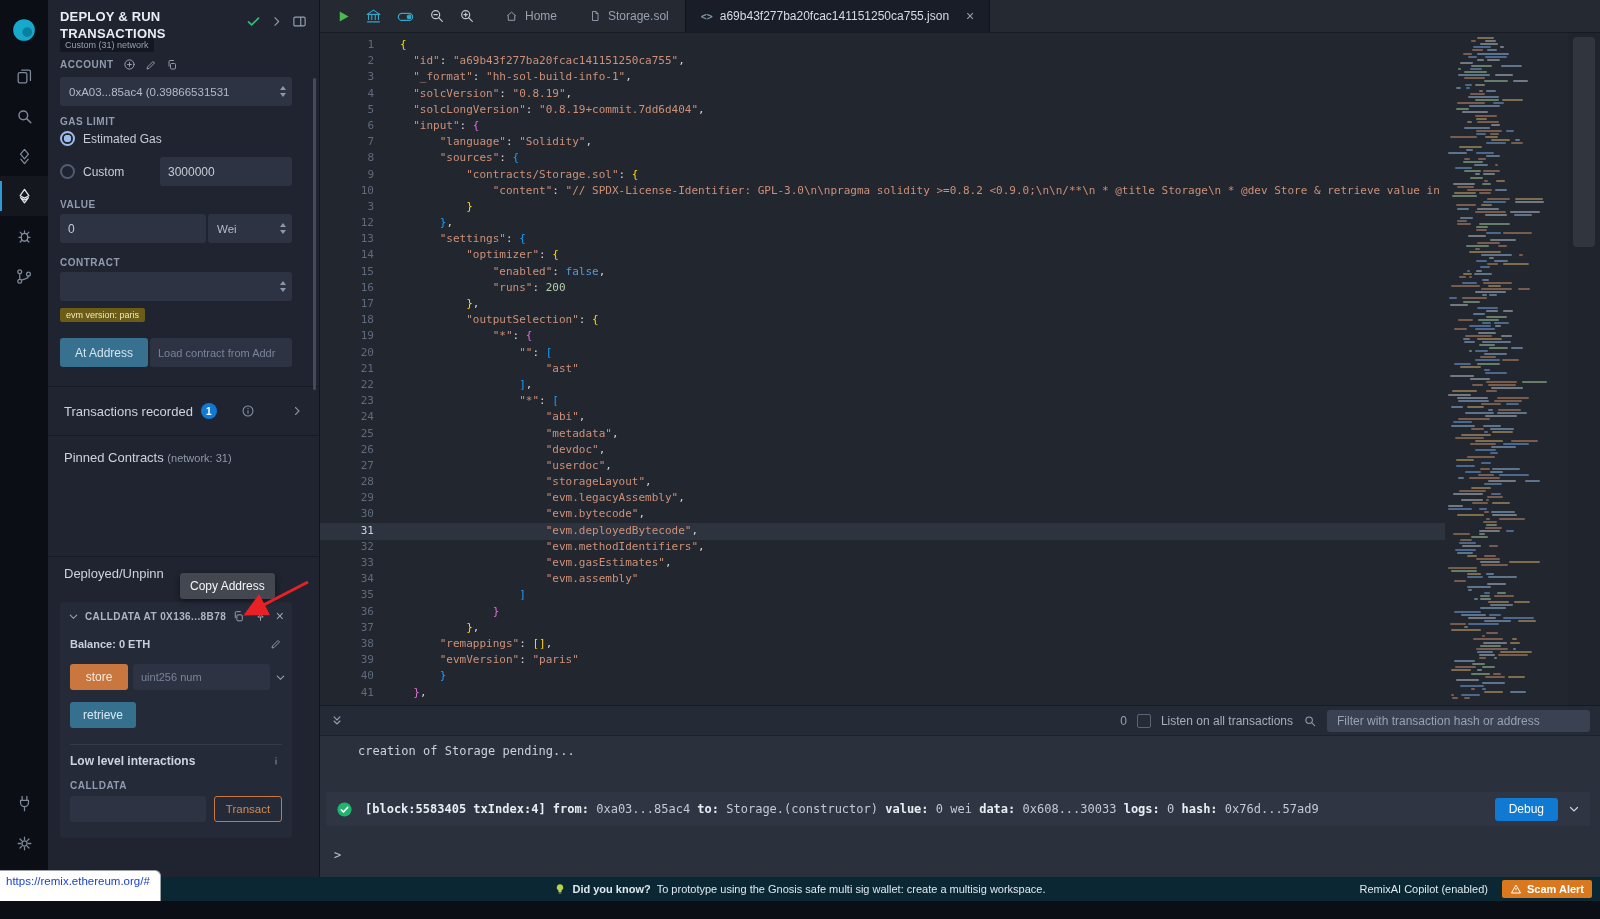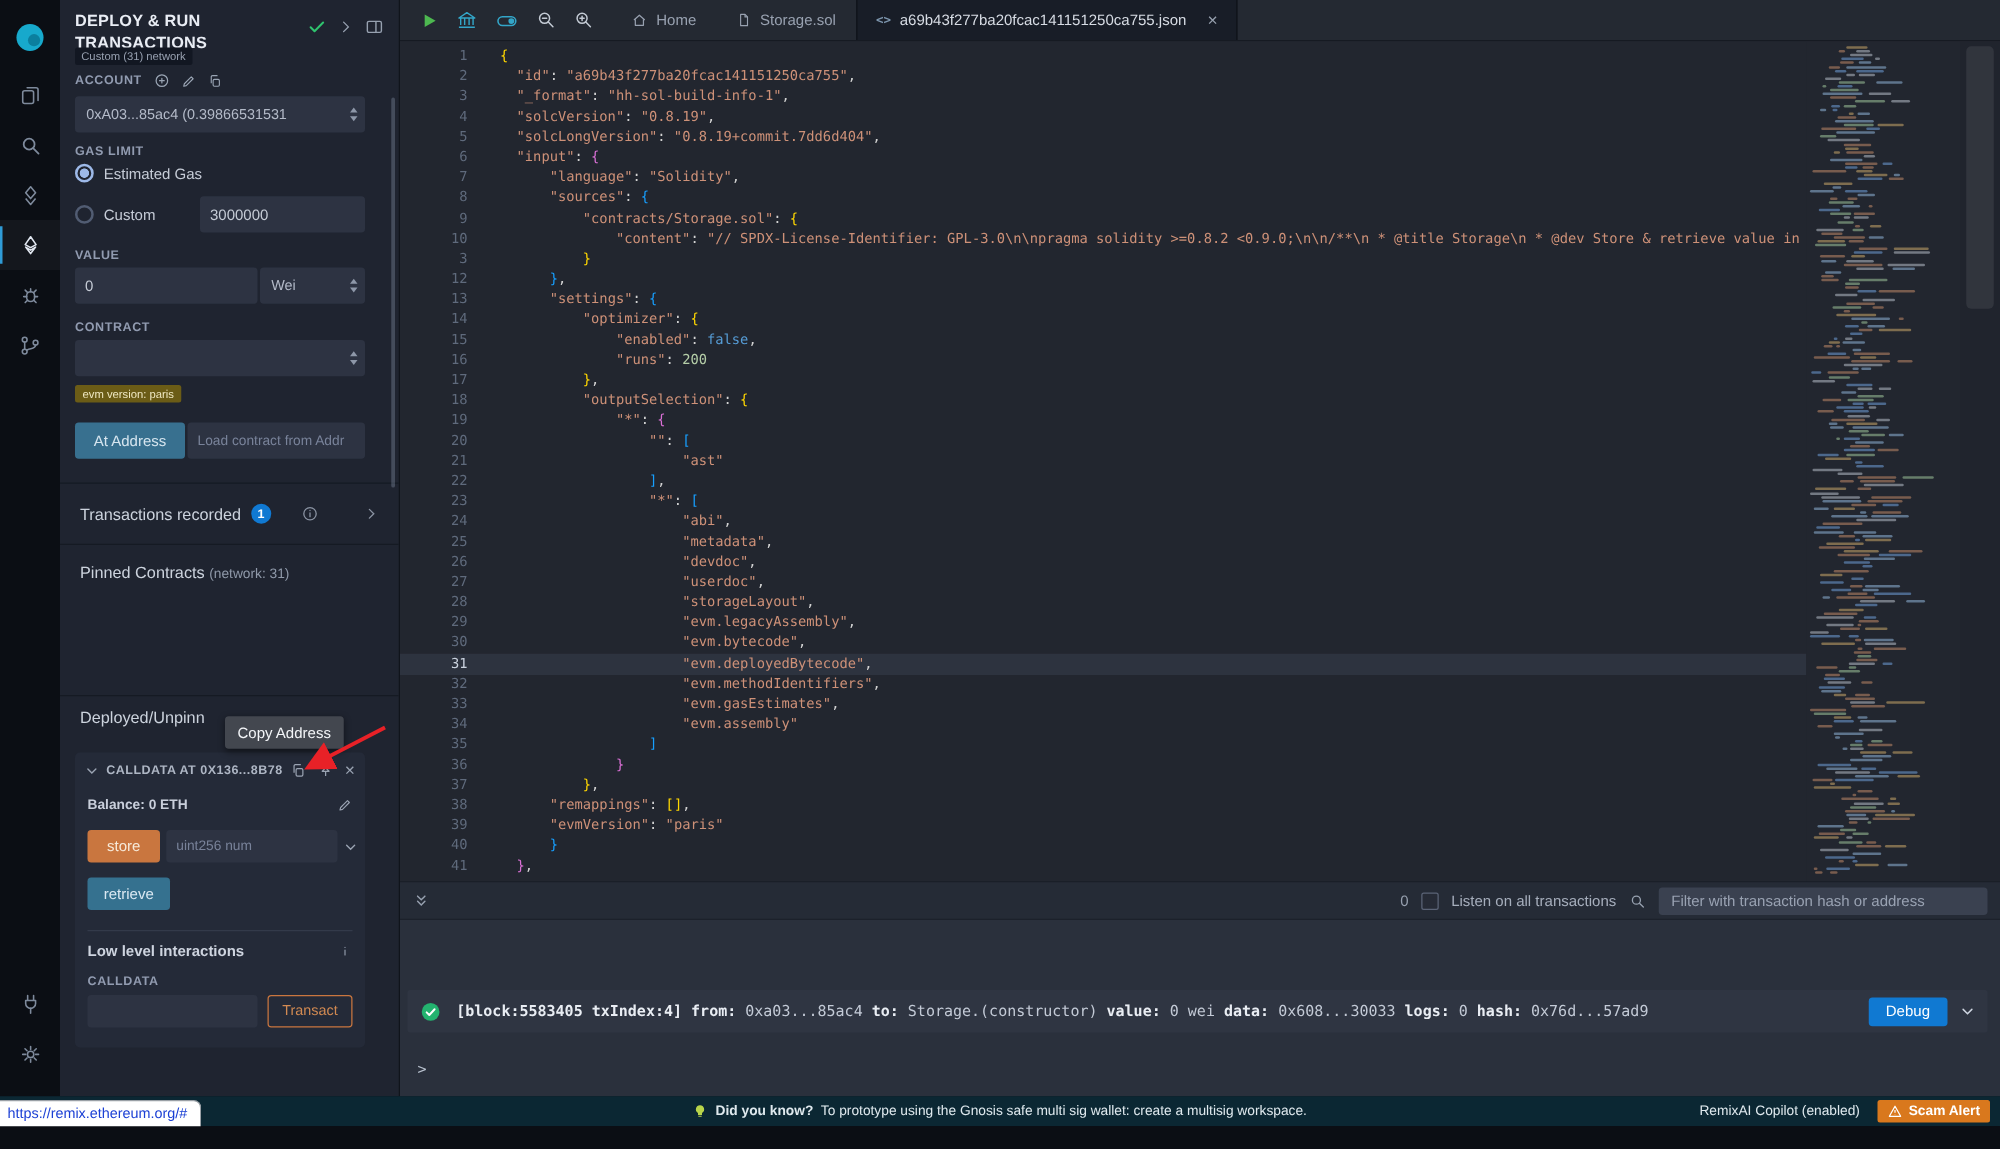--- a/index.html
+++ b/index.html
@@ -121,21 +121,21 @@
 .btn-debug{background:#1079d2;color:#fff;border:none;border-radius:3px;height:23px;padding:0 14px;font-size:12px;font-family:"Liberation Sans",sans-serif;cursor:pointer}
 .prompt{position:absolute;left:14px;bottom:14px;color:#b9c2cf}
 
 
 .statusbar{position:absolute;left:0;right:0;bottom:18px;height:24px;background:#0b2733;color:#dfe9ee;font-size:11px}
 .sb-center{position:absolute;left:0;right:0;top:0;bottom:0;display:flex;align-items:center;justify-content:center;gap:6px;pointer-events:none}
 .sb-center b{font-weight:700}
 .sb-right{position:absolute;right:8px;top:0;bottom:0;display:flex;align-items:center;gap:14px}
 .scam{display:flex;align-items:center;gap:5px;background:#d9781d;color:#fff;font-weight:700;font-size:11px;height:18px;padding:0 8px;border-radius:2px;cursor:pointer}
 .bottomstrip{position:absolute;left:0;right:0;bottom:0;height:18px;background:#0b0e14}
-.linkpreview{position:absolute;left:0;bottom:18px;height:21px;line-height:20px;background:#fff;border:1px solid #9aa0a6;border-left:none;border-bottom:none;border-top-right-radius:6px;padding:0 10px 0 6px;font-size:11.5px;color:#1a3fd4;z-index:20}
+.linkpreview{position:absolute;left:0;bottom:18px;height:31px;line-height:20px;background:#fff;border:1px solid #9aa0a6;border-left:none;border-bottom:none;border-top-right-radius:6px;padding:0 10px 0 6px;font-size:11.5px;color:#1a3fd4;z-index:20}
 </style>
 </head>
 <body>
 
 <div class="app">
   <div class="content">
 
     <nav class="iconbar">
       <div class="ib logo">
         <svg width="26" height="26" viewBox="0 0 24 24">
@@ -804,20 +804,21 @@
             <span class="chk"></span>
             <span class="tlabel">Listen on all transactions</span>
             <svg width="14" height="14" viewBox="0 0 24 24" fill="none" stroke="#97a1b0" stroke-width="1.8" stroke-linecap="round">
                 <circle cx="10.5" cy="10.5" r="5.5"></circle>
                 <path d="M15 15l5 5"></path>
               </svg>
             <input class="tfilter" placeholder="Filter with transaction hash or address" style="">
           </div>
         </div>
         <div class="term-body">
+          <div class="tline">creation of Storage pending...</div>
           <div class="txblock">
             <svg width="17" height="17" viewBox="0 0 24 24">
                 <circle cx="12" cy="12" r="10" fill="#23b36f"></circle>
                 <path d="M7.5 12.5l3 3 6-6.5" fill="none" stroke="#fff" stroke-width="2.2" stroke-linecap="round" stroke-linejoin="round"></path>
               </svg>
             <span class="txtext"><span class="txb">[block:5583405 txIndex:4]</span><span> </span><span class="txb">from:</span><span> 0xa03...85ac4 </span><span class="txb">to:</span><span> Storage.(constructor) </span><span class="txb">value:</span><span> 0 wei </span><span class="txb">data:</span><span> 0x608...30033 </span><span class="txb">logs:</span><span> 0 </span><span class="txb">hash:</span><span> 0x76d...57ad9</span></span>
             <span class="dbg-wrap">
               <button class="btn-debug">Debug</button>
               <svg width="12" height="12" viewBox="0 0 24 24" fill="none" stroke="#cdd4df" stroke-width="2.4" stroke-linecap="round">
                   <path d="M5 9l7 7 7-7"></path>

